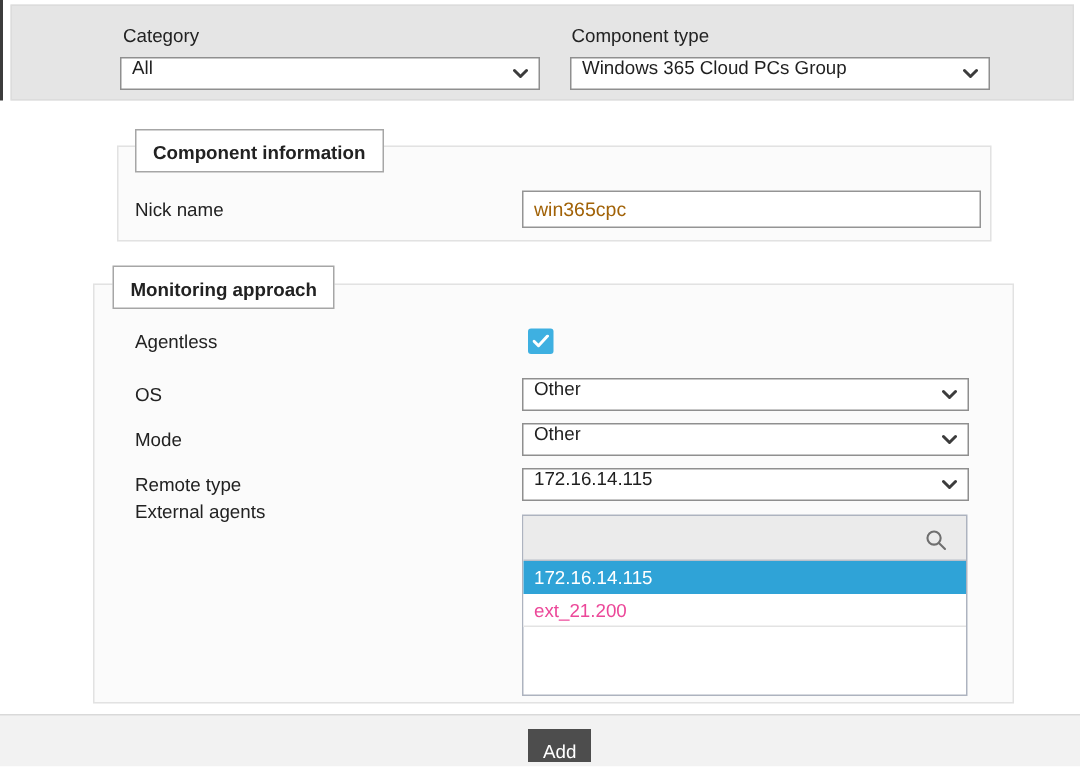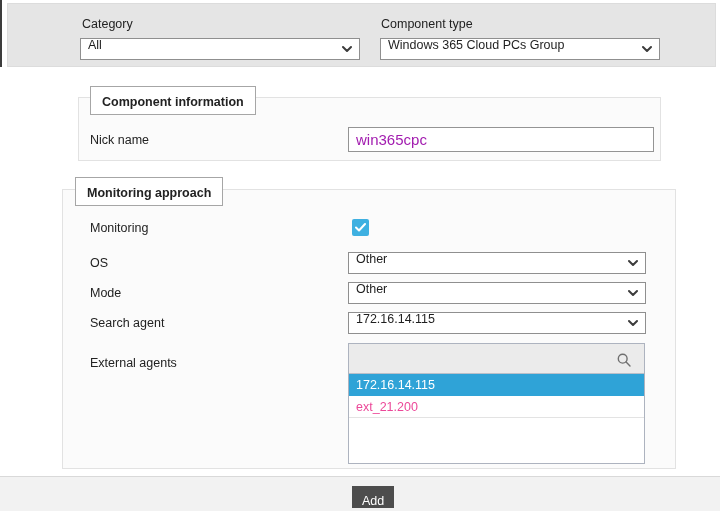--- a/index.html
+++ b/index.html
@@ -44,21 +44,21 @@
   }
   .legend {
     position: absolute; background: #ffffff; border: 1px solid #a6a6a6;
     font-weight: bold; color: #222; padding: 8px 11px 5px 11px; white-space: nowrap;
     z-index: 3;
   }
 
   .text-input {
     position: absolute; height: 25px; background: #fff;
     border: 1px solid #949494; padding: 0 7px;
-    font-family: "Liberation Sans", sans-serif; font-size: 15px; color: #a21caf;
+    font-family: "Liberation Sans", sans-serif; font-size: 13px; color: #a16207;
     outline: none;
   }
 
   
   .checkbox {
     position: absolute; width: 17px; height: 17px; border-radius: 2px;
     display: flex; align-items: center; justify-content: center;
   }
 
   
@@ -125,21 +125,21 @@
   </div>
 
   <div class="fieldset" style="left:78px; top:97px; width:583px; height:64px;"></div>
   <div class="legend" style="left:90px; top:86px;">Component information</div>
   <div class="lbl" style="left:90px; top:133px;">Nick name</div>
   <input class="text-input" style="left: 348px; top: 127px; width: 306px;" type="text" value="win365cpc">
 
   <div class="fieldset" style="left:62px; top:189px; width:614px; height:280px;"></div>
   <div class="legend" style="left:75px; top:177px;">Monitoring approach</div>
 
-  <div class="lbl" style="left:90px; top:221px;">Monitoring</div>
+  <div class="lbl" style="left:90px; top:221px;">Agentless</div>
   <div class="checkbox" style="left:352px; top:219px; background:#3eb0e1;">
     <svg width="11" height="9" viewBox="0 0 11 9">
       <polyline points="1,4.5 4,7.5 10,1" fill="none" stroke="#ffffff" stroke-width="2" stroke-linecap="round" stroke-linejoin="round"></polyline>
     </svg>
   </div>
 
   <div class="lbl" style="left:90px; top:256px;">OS</div>
   <div class="select" style="left:348px; top:252px; width:298px;">
     <span class="select-value">Other</span>
     <svg class="chev" width="10" height="8" viewBox="0 0 10 8">
@@ -148,29 +148,29 @@
   </div>
 
   <div class="lbl" style="left:90px; top:286px;">Mode</div>
   <div class="select" style="left:348px; top:282px; width:298px;">
     <span class="select-value">Other</span>
     <svg class="chev" width="10" height="8" viewBox="0 0 10 8">
       <polyline points="1,2 5,6 9,2" fill="none" stroke="#3c3c3c" stroke-width="2" stroke-linecap="round" stroke-linejoin="round"></polyline>
     </svg>
   </div>
 
-  <div class="lbl" style="left:90px; top:316px;">Search agent</div>
+  <div class="lbl" style="left:90px; top:316px;">Remote type</div>
   <div class="select" style="left:348px; top:312px; width:298px;">
     <span class="select-value">172.16.14.115</span>
     <svg class="chev" width="10" height="8" viewBox="0 0 10 8">
       <polyline points="1,2 5,6 9,2" fill="none" stroke="#3c3c3c" stroke-width="2" stroke-linecap="round" stroke-linejoin="round"></polyline>
     </svg>
   </div>
 
-  <div class="lbl" style="left:90px; top:356px;">External agents</div>
+  <div class="lbl" style="left:90px; top:334px;">External agents</div>
 
   <div class="agent-picker">
     <div class="search-bar">
       <svg class="search-icon" width="14" height="14" viewBox="0 0 14 14">
         <circle cx="5.7" cy="5.7" r="4.4" fill="none" stroke="#6f6f6f" stroke-width="1.4"></circle>
         <line x1="9.1" y1="9.1" x2="13" y2="13" stroke="#6f6f6f" stroke-width="1.4" stroke-linecap="round"></line>
       </svg>
     </div>
     <div class="agent-list">
       <div class="agent-option selected">172.16.14.115</div>

